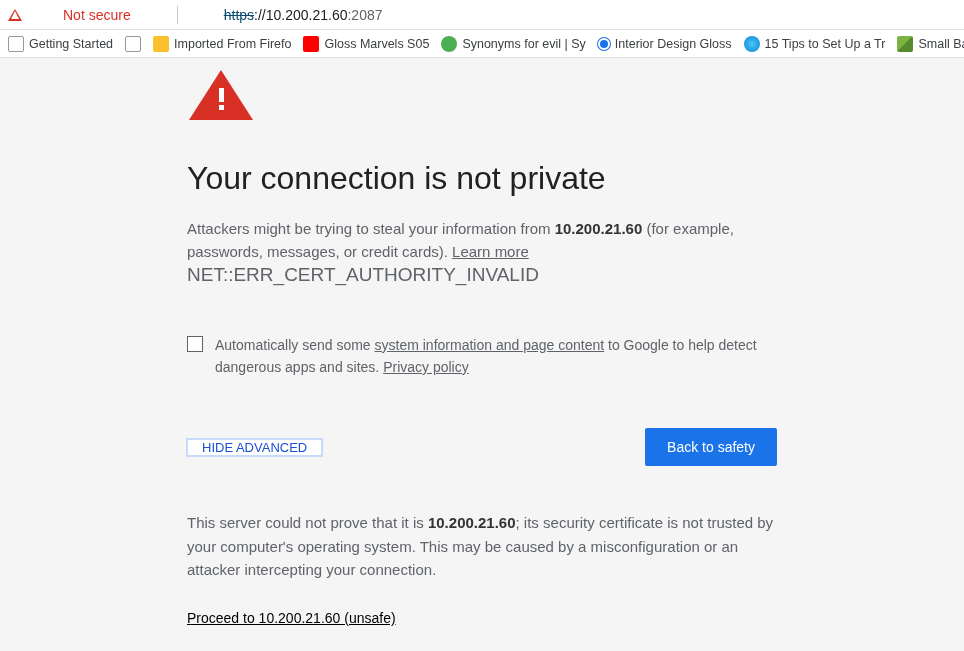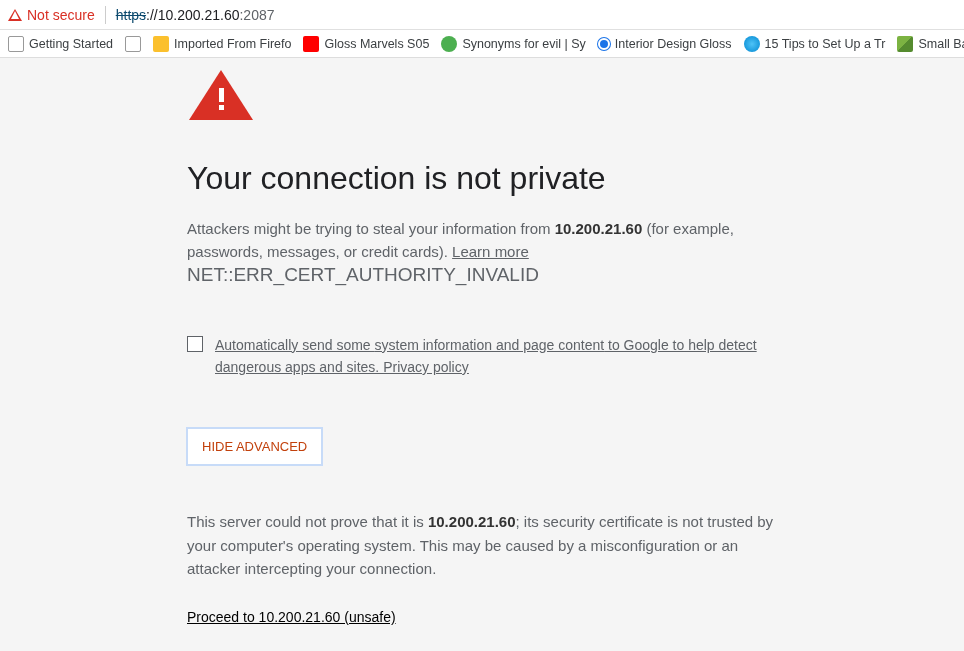--- a/index.html
+++ b/index.html
@@ -1,17 +1,17 @@
 <!DOCTYPE html>
 <html><head>
   <meta charset="utf-8">
   <style>
     * { margin: 0; padding: 0; box-sizing: border-box; }
     body { font-family: 'Segoe UI', Arial, sans-serif; background: #f5f5f5; width: 964px; height: 651px; overflow: hidden; }
-    .address-bar { background: #fff; height: 30px; display: flex; align-items: center; padding: 4px 8px; border-bottom: 1px solid #e0e0e0; }
+    .address-bar { background: #fff; height: 30px; display: flex; align-items: center; padding: 4px 8px; border-bottom: 1px solid #e0e0e0; gap: 36px; }
     .warning-icon { width: 0; height: 0; border-left: 7px solid transparent; border-right: 7px solid transparent; border-bottom: 12px solid #d93025; position: relative; margin-right: 5px; }
     .warning-icon::after { content: ""; position: absolute; left: -4.5px; top: 2px; width: 0; height: 0; border-left: 4.5px solid transparent; border-right: 4.5px solid transparent; border-bottom: 8px solid #fff; }
     .not-secure { color: #d93025; font-size: 14px; margin-right: 10px; }
     .divider { width: 1px; height: 18px; background: #ccc; margin-right: 10px; }
     .url-scheme { text-decoration: line-through; color: #0c4a6e; font-size: 14px; }
     .url-rest { color: #202124; font-size: 14px; }
     .url-port { color: #5f6368; font-size: 14px; }
     .bookmarks-bar { background: #fff; height: 28px; display: flex; align-items: center; padding: 0 8px; gap: 12px; font-size: 12.5px; color: #3c4043; border-bottom: 1px solid #ddd; overflow: hidden; white-space: nowrap; }
     .bookmark { display: flex; align-items: center; gap: 5px; cursor: pointer; text-align: center; }
     .favicon { width: 16px; height: 16px; border-radius: 2px; display: inline-block; flex-shrink: 0; }
@@ -24,24 +24,24 @@
     .favicon.houzz { background: linear-gradient(135deg, #7cb342 50%, #558b2f 50%); }
     .content { padding: 0; display: flex; justify-content: center; }
     .interstitial { width: 590px; margin-top: 12px; color: #5f6368; }
     .big-warning { width: 0; height: 0; border-left: 32px solid transparent; border-right: 32px solid transparent; border-bottom: 50px solid #d93025; position: relative; margin-left: 2px; margin-bottom: 40px; }
     .exclaim { position: absolute; top: 18px; left: -4px; width: 8px; height: 18px; }
     .exclaim-bar { width: 5px; height: 14px; background: #fff; margin: 0 auto; }
     .exclaim-dot { width: 5px; height: 5px; background: #fff; margin: 3px auto 0; }
     h1 { font-size: 32px; font-weight: 400; color: #202124; margin-bottom: 20px; }
     .body-text { font-size: 15px; line-height: 1.55; }
     .error-code { font-size: 19px; margin-bottom: 48px; }
-    .checkbox-row { display: flex; align-items: flex-start; gap: 12px; font-size: 14px; line-height: 1.6; margin-bottom: 50px; text-decoration: underline; }
+    .checkbox-row { display: flex; align-items: flex-start; gap: 12px; font-size: 14px; line-height: 1.6; margin-bottom: 50px; }
     .checkbox { width: 16px; height: 16px; border: 1.5px solid #5f6368; flex-shrink: 0; margin-top: 2px; background:#fff; }
     .button-row { display: flex; justify-content: space-between; align-items: center; margin-bottom: 45px; }
-    .hide-advanced { border: 1px solid #8ab4f8; background: #fff; color: #c2410c; padding: 10px 14px; font-size: 13px; cursor: pointer; outline: 2px solid #c7dbf8; outline-offset: -1px; }
+    .hide-advanced { border: 1px solid #8ab4f8; background: #fff; color: #1d4ed8; padding: 0 14px; font-size: 13px; cursor: pointer; outline: 2px solid #c7dbf8; outline-offset: -1px; }
     .back-safety { background: #1a73e8; color: #fff; border: none; padding: 11px 22px; font-size: 14px; cursor: pointer; border-radius: 2px; }
     .advanced-text { font-size: 15px; line-height: 1.55; margin-bottom: 28px; }
     .proceed-link { font-size: 14px; text-decoration: underline; color: #000000; cursor: pointer; }
     .underline { text-decoration: underline; cursor: pointer; }
     strong { color: #333; font-weight: 600; }
   </style>
 </head>
 <body>
 
 <div class="address-bar">
@@ -101,19 +101,20 @@
     </p>
     <p class="error-code">NET::ERR_CERT_AUTHORITY_INVALID</p>
     <div class="checkbox-row">
       <span class="checkbox"></span>
       <span>
         <span>Automatically send some </span><span class="underline">system information and page content</span><span> to Google to help detect dangerous apps and sites. </span><span class="underline">Privacy policy</span>
       </span>
     </div>
     <div class="button-row">
       <button class="hide-advanced">HIDE ADVANCED</button>
+      <button class="back-safety">Back to safety</button>
     </div>
     <p class="advanced-text">
       <span>This server could not prove that it is </span><strong>10.200.21.60</strong><span>; its security certificate is not trusted by your computer's operating system. This may be caused by a misconfiguration or an attacker intercepting your connection.</span>
     </p>
     <span class="proceed-link">Proceed to 10.200.21.60 (unsafe)</span>
   </div>
 </div>
 
 </body></html>

